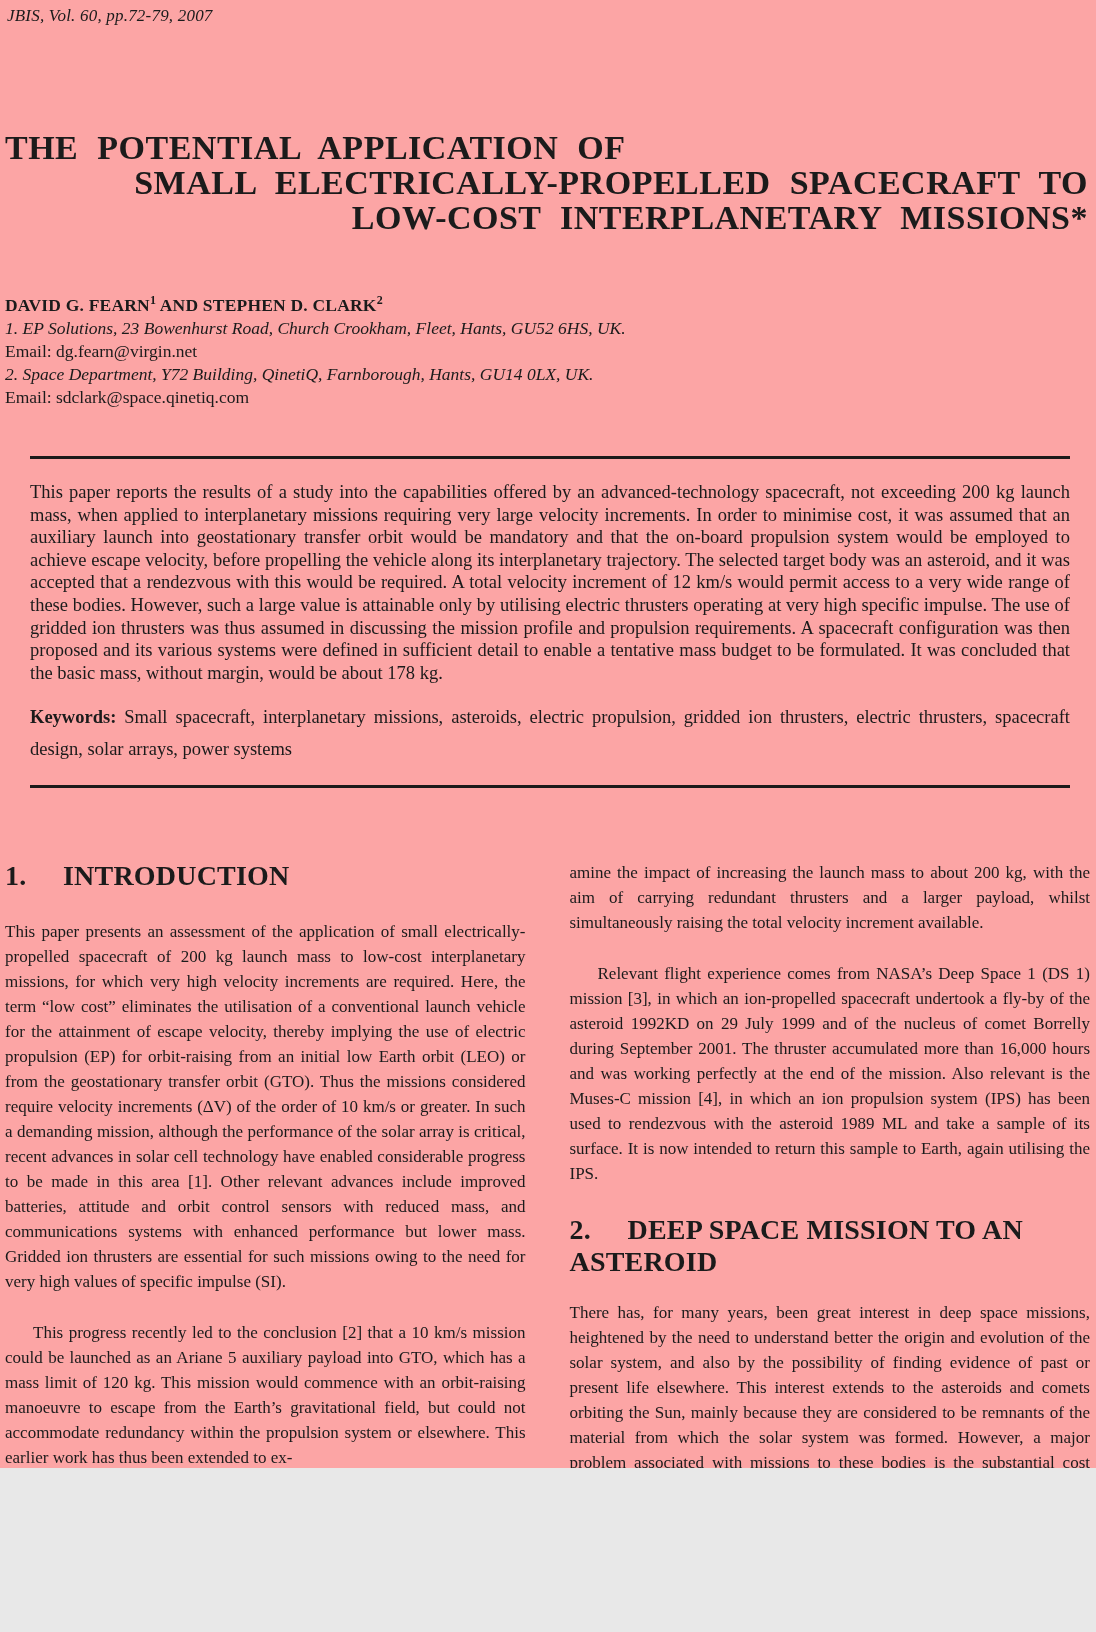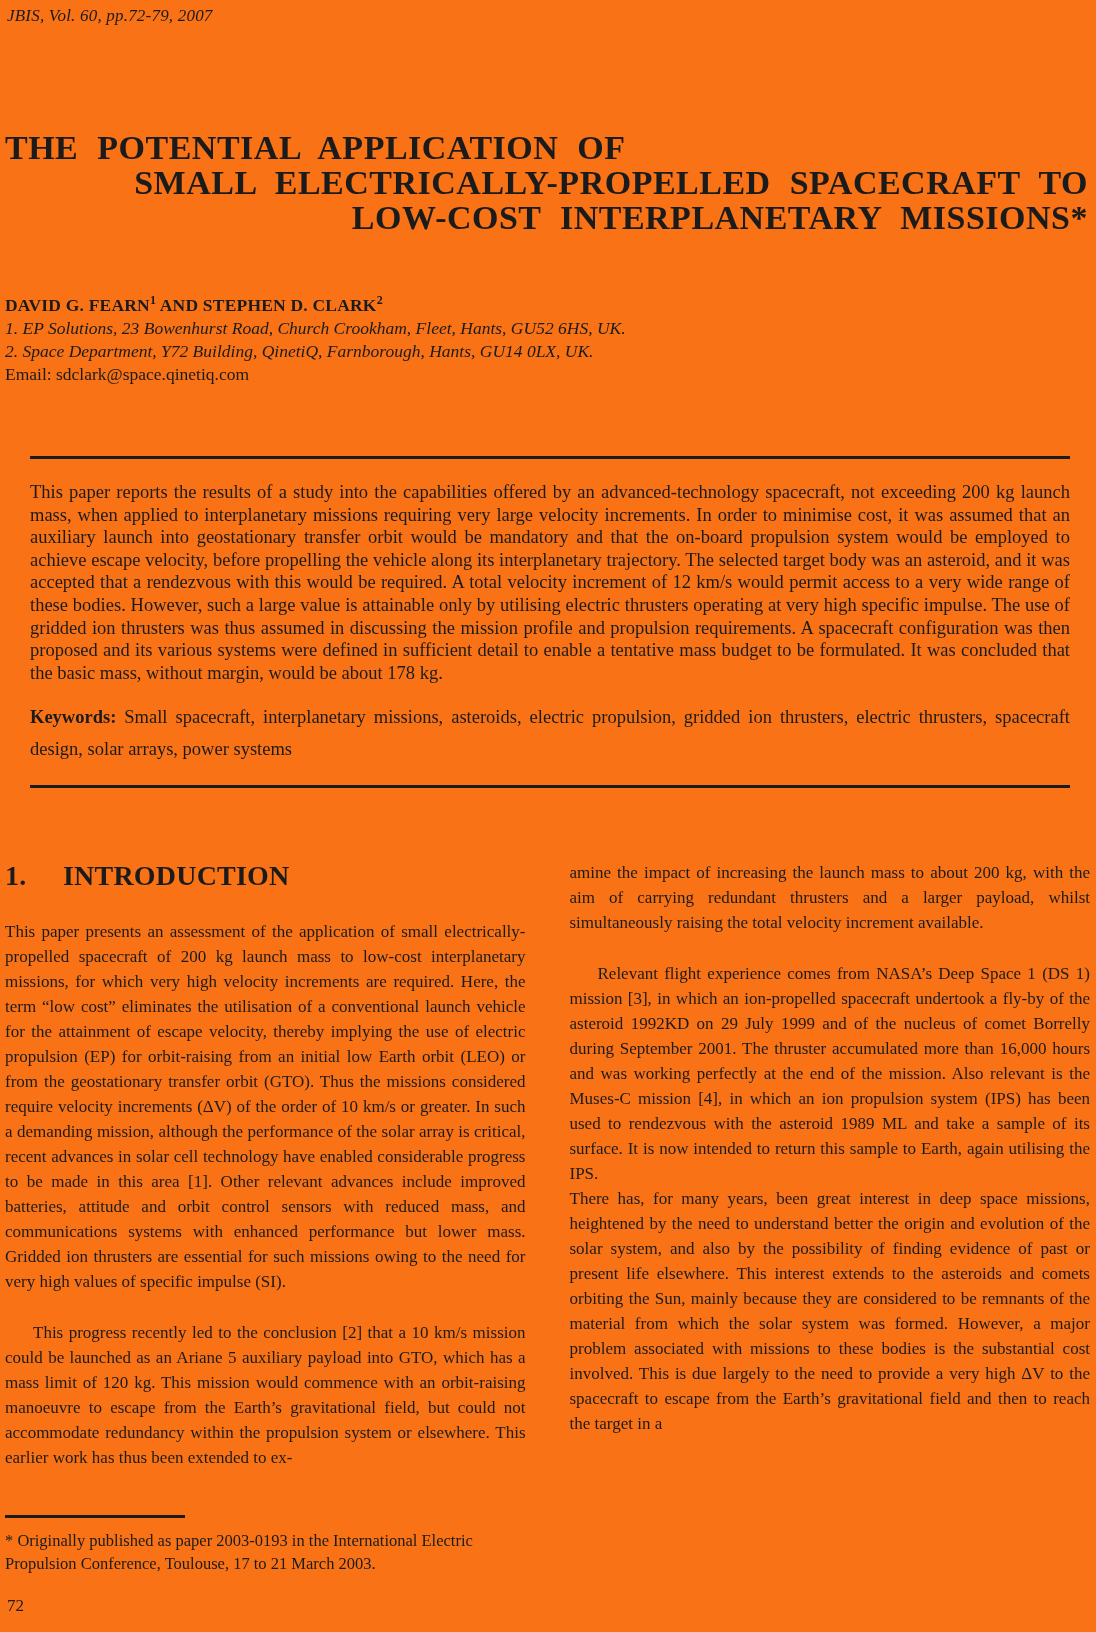--- a/index.html
+++ b/index.html
@@ -1,21 +1,21 @@
 <!DOCTYPE html>
 <html><head>
 <meta charset="utf-8">
 <style>
   html, body { margin: 0; padding: 0; background: #e8e8e8; }
   .page {
     position: relative;
     width: 1096px;
-    height: 1632px;
+    height: 1468px;
     margin: 0 auto;
-    background: #f97316;
+    background: #fca5a5;
     color: #1b1b1b;
     font-family: "Liberation Serif", "DejaVu Serif", serif;
     overflow: hidden;
   }
   .journal-ref {
     position: absolute;
     left: 7px; top: 6px;
     font-style: italic;
     font-size: 17px;
     letter-spacing: 0.2px;
@@ -112,40 +112,42 @@
 
   <div class="title-block">
     <div class="title-line-1">THE POTENTIAL APPLICATION OF</div>
     <div class="title-line-2">SMALL ELECTRICALLY-PROPELLED SPACECRAFT TO</div>
     <div class="title-line-3">LOW-COST INTERPLANETARY MISSIONS*</div>
   </div>
 
   <div class="authors-block">
     <div class="author-names"><span>DAVID G. FEARN</span><span class="sup">1</span><span> AND </span><span>STEPHEN D. CLARK</span><span class="sup">2</span></div>
     <div class="affiliation">1. EP Solutions, 23 Bowenhurst Road, Church Crookham, Fleet, Hants, GU52 6HS, UK.</div>
+    <div class="email-line">Email: dg.fearn@virgin.net</div>
     <div class="affiliation">2. Space Department, Y72 Building, QinetiQ, Farnborough, Hants, GU14 0LX, UK.</div>
     <div class="email-line">Email: sdclark@space.qinetiq.com</div>
   </div>
 
   <div class="abstract-block">
     <p class="abstract-text">This paper reports the results of a study into the capabilities offered by an advanced-technology spacecraft, not exceeding 200 kg launch mass, when applied to interplanetary missions requiring very large velocity increments. In order to minimise cost, it was assumed that an auxiliary launch into geostationary transfer orbit would be mandatory and that the on-board propulsion system would be employed to achieve escape velocity, before propelling the vehicle along its interplanetary trajectory. The selected target body was an asteroid, and it was accepted that a rendezvous with this would be required. A total velocity increment of 12 km/s would permit access to a very wide range of these bodies. However, such a large value is attainable only by utilising electric thrusters operating at very high specific impulse. The use of gridded ion thrusters was thus assumed in discussing the mission profile and propulsion requirements. A spacecraft configuration was then proposed and its various systems were defined in sufficient detail to enable a tentative mass budget to be formulated. It was concluded that the basic mass, without margin, would be about 178 kg.</p>
     <p class="keywords-line"><span class="keywords-label">Keywords:</span><span> Small spacecraft, interplanetary missions, asteroids, electric propulsion, gridded ion thrusters, electric thrusters, spacecraft design, solar arrays, power systems</span></p>
   </div>
 
   <div class="columns">
 
     <div class="col left-col">
       <div class="section-heading"><span class="sec-num">1.</span><span>INTRODUCTION</span></div>
       <p class="body-para">This paper presents an assessment of the application of small electrically-propelled spacecraft of 200 kg launch mass to low-cost interplanetary missions, for which very high velocity increments are required. Here, the term “low cost” eliminates the utilisation of a conventional launch vehicle for the attainment of escape velocity, thereby implying the use of electric propulsion (EP) for orbit-raising from an initial low Earth orbit (LEO) or from the geostationary transfer orbit (GTO). Thus the missions considered require velocity increments (ΔV) of the order of 10 km/s or greater. In such a demanding mission, although the performance of the solar array is critical, recent advances in solar cell technology have enabled considerable progress to be made in this area [1]. Other relevant advances include improved batteries, attitude and orbit control sensors with reduced mass, and communications systems with enhanced performance but lower mass. Gridded ion thrusters are essential for such missions owing to the need for very high values of specific impulse (SI).</p>
       <p class="body-para spaced indented">This progress recently led to the conclusion [2] that a 10 km/s mission could be launched as an Ariane 5 auxiliary payload into GTO, which has a mass limit of 120 kg. This mission would commence with an orbit-raising manoeuvre to escape from the Earth’s gravitational field, but could not accommodate redundancy within the propulsion system or elsewhere. This earlier work has thus been extended to ex-</p>
     </div>
 
     <div class="col right-col">
       <p class="body-para">amine the impact of increasing the launch mass to about 200 kg, with the aim of carrying redundant thrusters and a larger payload, whilst simultaneously raising the total velocity increment available.</p>
       <p class="body-para spaced indented">Relevant flight experience comes from NASA’s Deep Space 1 (DS 1) mission [3], in which an ion-propelled spacecraft undertook a fly-by of the asteroid 1992KD on 29 July 1999 and of the nucleus of comet Borrelly during September 2001. The thruster accumulated more than 16,000 hours and was working perfectly at the end of the mission. Also relevant is the Muses-C mission [4], in which an ion propulsion system (IPS) has been used to rendezvous with the asteroid 1989 ML and take a sample of its surface. It is now intended to return this sample to Earth, again utilising the IPS.</p>
+      <div class="section-heading"><span class="sec-num">2.</span><span>DEEP SPACE MISSION TO AN ASTEROID</span></div>
       <p class="body-para">There has, for many years, been great interest in deep space missions, heightened by the need to understand better the origin and evolution of the solar system, and also by the possibility of finding evidence of past or present life elsewhere. This interest extends to the asteroids and comets orbiting the Sun, mainly because they are considered to be remnants of the material from which the solar system was formed. However, a major problem associated with missions to these bodies is the substantial cost involved. This is due largely to the need to provide a very high ΔV to the spacecraft to escape from the Earth’s gravitational field and then to reach the target in a</p>
     </div>
 
   </div>
 
   <div class="footnote-block">
     <div class="footnote-rule"></div>
     <p class="footnote-text">* Originally published as paper 2003-0193 in the International Electric Propulsion Conference, Toulouse, 17 to 21 March 2003.</p>
   </div>
 

